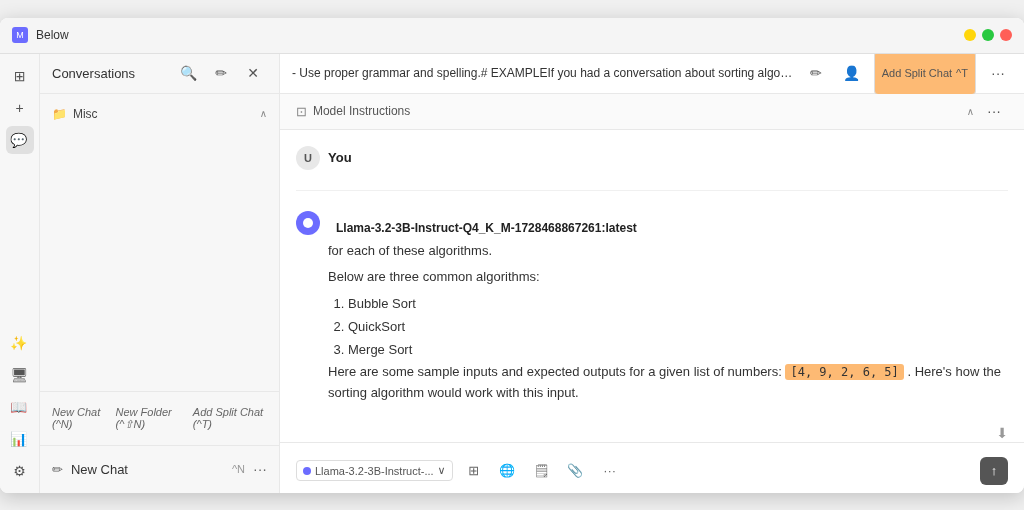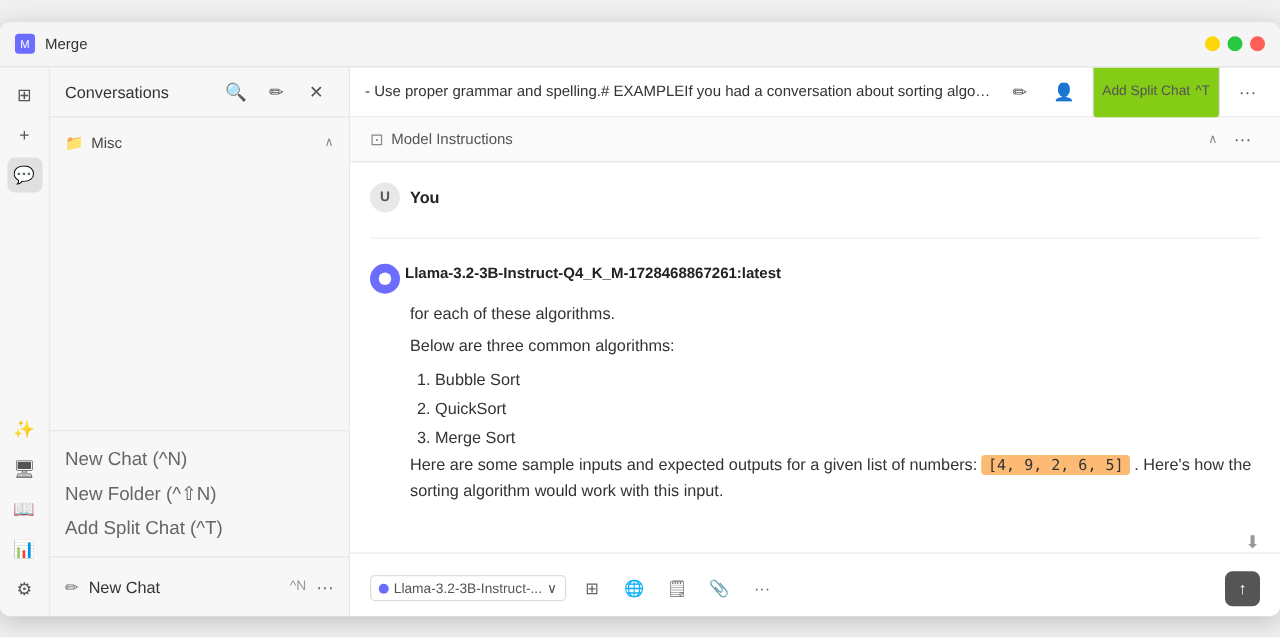--- a/index.html
+++ b/index.html
@@ -173,24 +173,25 @@
       border-left: 2px solid transparent;
     }
     .chat-item.active {
       background: #e3e3e3;
       border-left: 2px solid #6c6cff;
     }
     .sidebar-footer {
       padding: 12px;
       border-top: 1px solid #e8e8e8;
       display: flex;
-      flex-direction: column;
+      flex-direction: row;
       gap: 6px;
-      font-size: 15px;
+      font-size: 11px;
       color: #666;
+      font-style: italic;
     }
     .sidebar-footer-item {
       display: flex;
       align-items: center;
       gap: 8px;
       cursor: pointer;
       padding: 2px 0;
     }
     .new-chat-bar {
       height: 48px;
@@ -236,21 +237,21 @@
       align-items: center;
       gap: 8px;
     }
     .header-action-btn {
       font-size: 11px;
       color: #555;
       cursor: pointer;
       padding: 15px 7px;
       border-radius: 4px;
       border: 1px solid #ddd;
-      background: #84cc16;
+      background: #fdba74;
       display: flex;
       align-items: center;
       gap: 4px;
       justify-content: center;
     }
     
     .model-instructions-bar {
       height: 36px;
       border-bottom: 1px solid #e8e8e8;
       display: flex;
@@ -319,22 +320,22 @@
       font-size: 12px;
       color: #333;
     }
     .message-divider {
       border: none;
       border-top: 1px solid #f0f0f0;
       margin: 4px 0;
     }
     .ai-message-header {
       display: flex;
-      align-items: flex-start;
-      gap: 4px;
+      align-items: flex-end;
+      gap: 16px;
     }
     .ai-avatar {
       width: 24px;
       height: 24px;
       border-radius: 50%;
       background: #6c6cff;
       display: flex;
       align-items: center;
       justify-content: center;
       flex-shrink: 0;
@@ -422,21 +423,21 @@
 </head>
 <body>
 
 <div class="window">
 
   <div class="title-bar">
     <div class="title-bar-left">
       <div class="app-icon">
         <span>M</span>
       </div>
-      <span class="app-title">Merge</span>
+      <span class="app-title">Below</span>
     </div>
     <div class="title-bar-controls">
       <button class="title-btn minimize"></button>
       <button class="title-btn maximize"></button>
       <button class="title-btn close"></button>
     </div>
   </div>
 
   <div class="main-layout">
 

